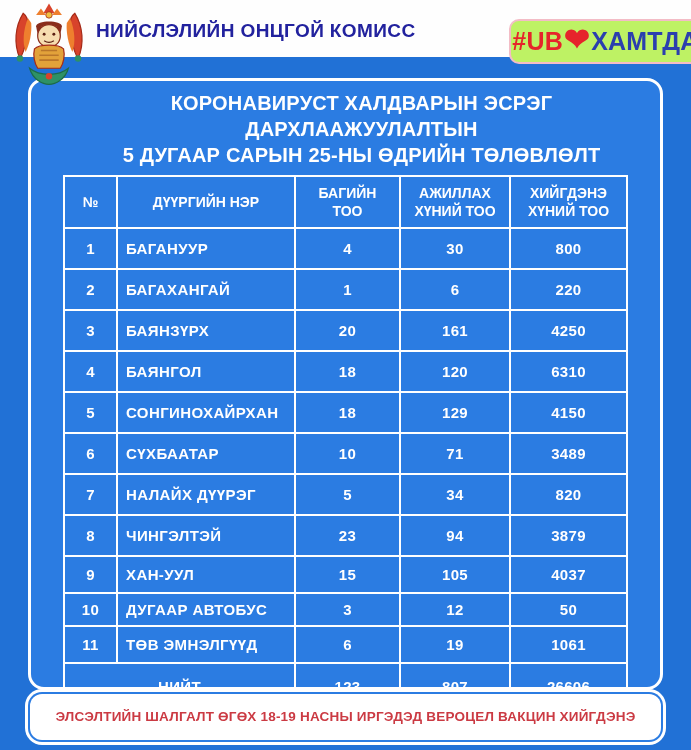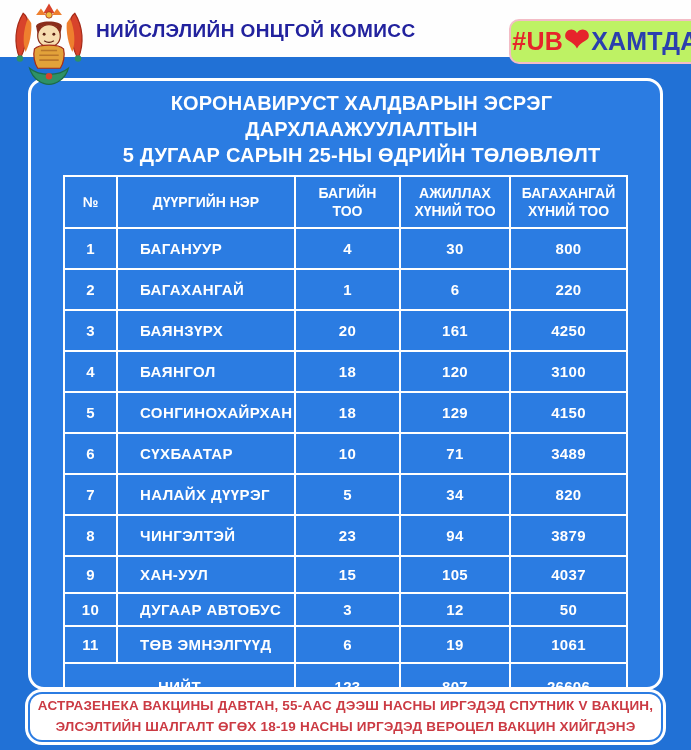--- a/index.html
+++ b/index.html
@@ -46,21 +46,21 @@
     border:2px solid #ffffff; color:#ffffff; font-weight:bold;
     text-align:center; vertical-align:middle;
   }
   .vax thead tr { height:52px; }
   .vax th { font-size:14px; line-height:1.3; padding:2px 6px; }
   .vax tbody tr { height:41px; }
   .vax tbody tr:nth-child(9)  { height:37px; }
   .vax tbody tr:nth-child(10) { height:33px; }
   .vax tbody tr:nth-child(11) { height:37px; }
   .vax td { font-size:15px; letter-spacing:0.3px; }
-  .vax td.name { text-align:left; padding-left:22px; letter-spacing:0.4px; }
+  .vax td.name { text-align:left; padding-left:8px; letter-spacing:0.4px; }
   .vax tfoot tr { height:46px;text-decoration:underline; }
   
   .footer-note {
     position:absolute; top:637px; left:30px; width:631px; height:46px;
     background:#ffffff; border-radius:12px;
     box-shadow: 0 0 0 2px #2b7ce2, 0 0 0 5px #ffffff;
     display:flex; flex-direction:column; align-items:center; justify-content:center;
     color:#cb3a43; font-weight:bold; font-size:13.5px; line-height:1.55;
     text-align:center; letter-spacing:0.2px; white-space:nowrap;
   }
@@ -122,21 +122,21 @@
             <col style="width:105px">
           <col style="width:110px">
             <col style="width:117px">
         </colgroup>
         <thead>
           <tr>
             <th>№</th>
             <th>ДҮҮРГИЙН НЭР</th>
             <th>БАГИЙН ТОО</th>
             <th>АЖИЛЛАХ ХҮНИЙ ТОО</th>
-            <th>БАГАХАНГАЙ ХҮНИЙ ТОО</th>
+            <th>ХИЙГДЭНЭ ХҮНИЙ ТОО</th>
           </tr>
         </thead>
         <tbody id="table-body">
             <tr>
               <td>1</td>
               <td class="name">БАГАНУУР</td>
               <td>4</td>
               <td>30</td>
               <td>800</td>
             </tr>
@@ -152,21 +152,21 @@
               <td class="name">БАЯНЗҮРХ</td>
               <td>20</td>
               <td>161</td>
               <td>4250</td>
             </tr>
             <tr>
               <td>4</td>
               <td class="name">БАЯНГОЛ</td>
               <td>18</td>
               <td>120</td>
-              <td>3100</td>
+              <td>6310</td>
             </tr>
             <tr>
               <td>5</td>
               <td class="name">СОНГИНОХАЙРХАН</td>
               <td>18</td>
               <td>129</td>
               <td>4150</td>
             </tr>
             <tr>
               <td>6</td>
@@ -216,18 +216,17 @@
             <td colspan="2">НИЙТ</td>
             <td>123</td>
             <td>807</td>
             <td>26606</td>
           </tr>
         </tfoot>
       </table>
     </div>
 
     <div class="footer-note">
-      <div>АСТРАЗЕНЕКА ВАКЦИНЫ ДАВТАН, 55-ААС ДЭЭШ НАСНЫ ИРГЭДЭД СПУТНИК V ВАКЦИН,</div>
       <div>ЭЛСЭЛТИЙН ШАЛГАЛТ ӨГӨХ 18-19 НАСНЫ ИРГЭДЭД ВЕРОЦЕЛ ВАКЦИН ХИЙГДЭНЭ</div>
     </div>
 
   </div>
 </div>
 
 </body></html>

